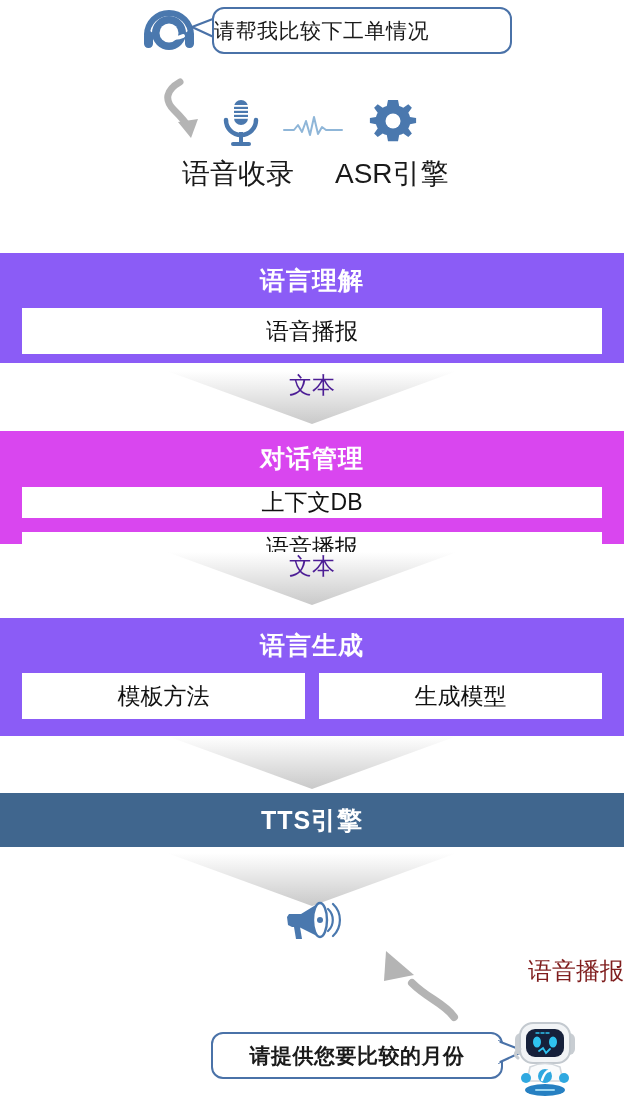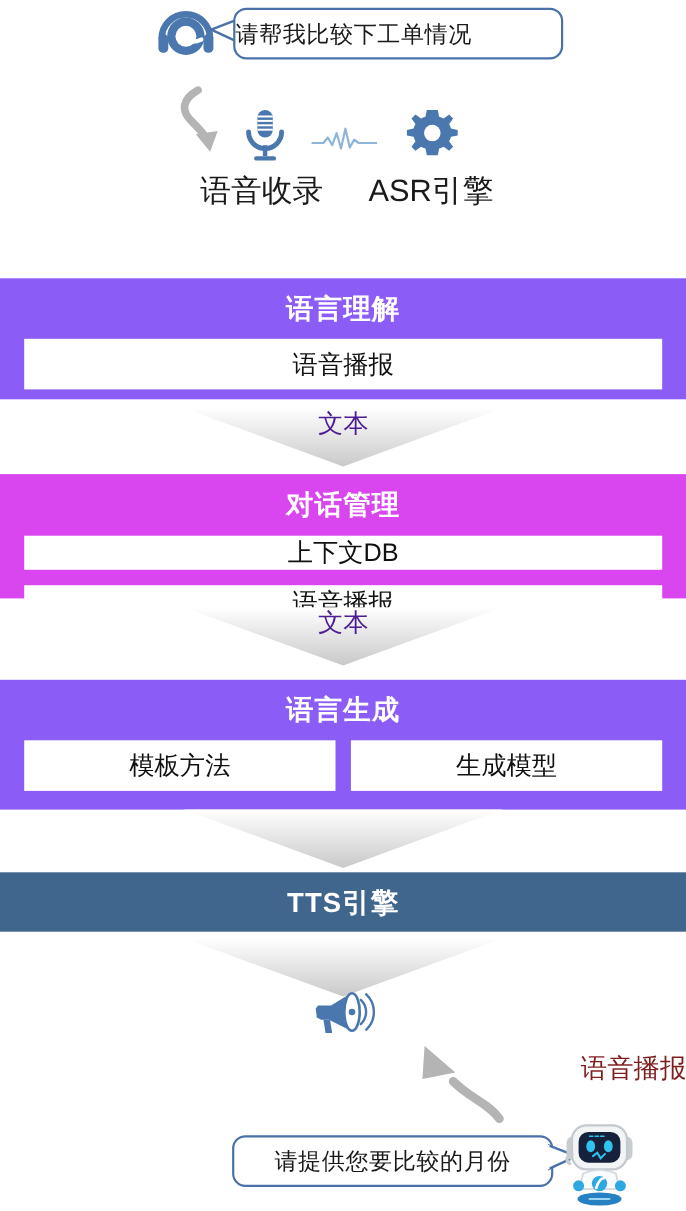--- a/index.html
+++ b/index.html
@@ -179,20 +179,21 @@
   .bubble-bottom {
     position: absolute;
     left: 211px; top: 1032px;
     width: 292px; height: 47px;
     border: 2.4px solid #4A72A8;
     border-radius: 12px;
     background: #ffffff;
     display: flex;
     align-items: center;
     justify-content: center;
+    font-weight: bold;
   }
   .bubble-bottom .bubble-text {
     font-size: 21px;
     color: #1a1a1a;
     letter-spacing: 0.5px;
     white-space: nowrap;
   }
   .bubble-tail-bottom {
     position: absolute;
     left: 496px; top: 1038px;

